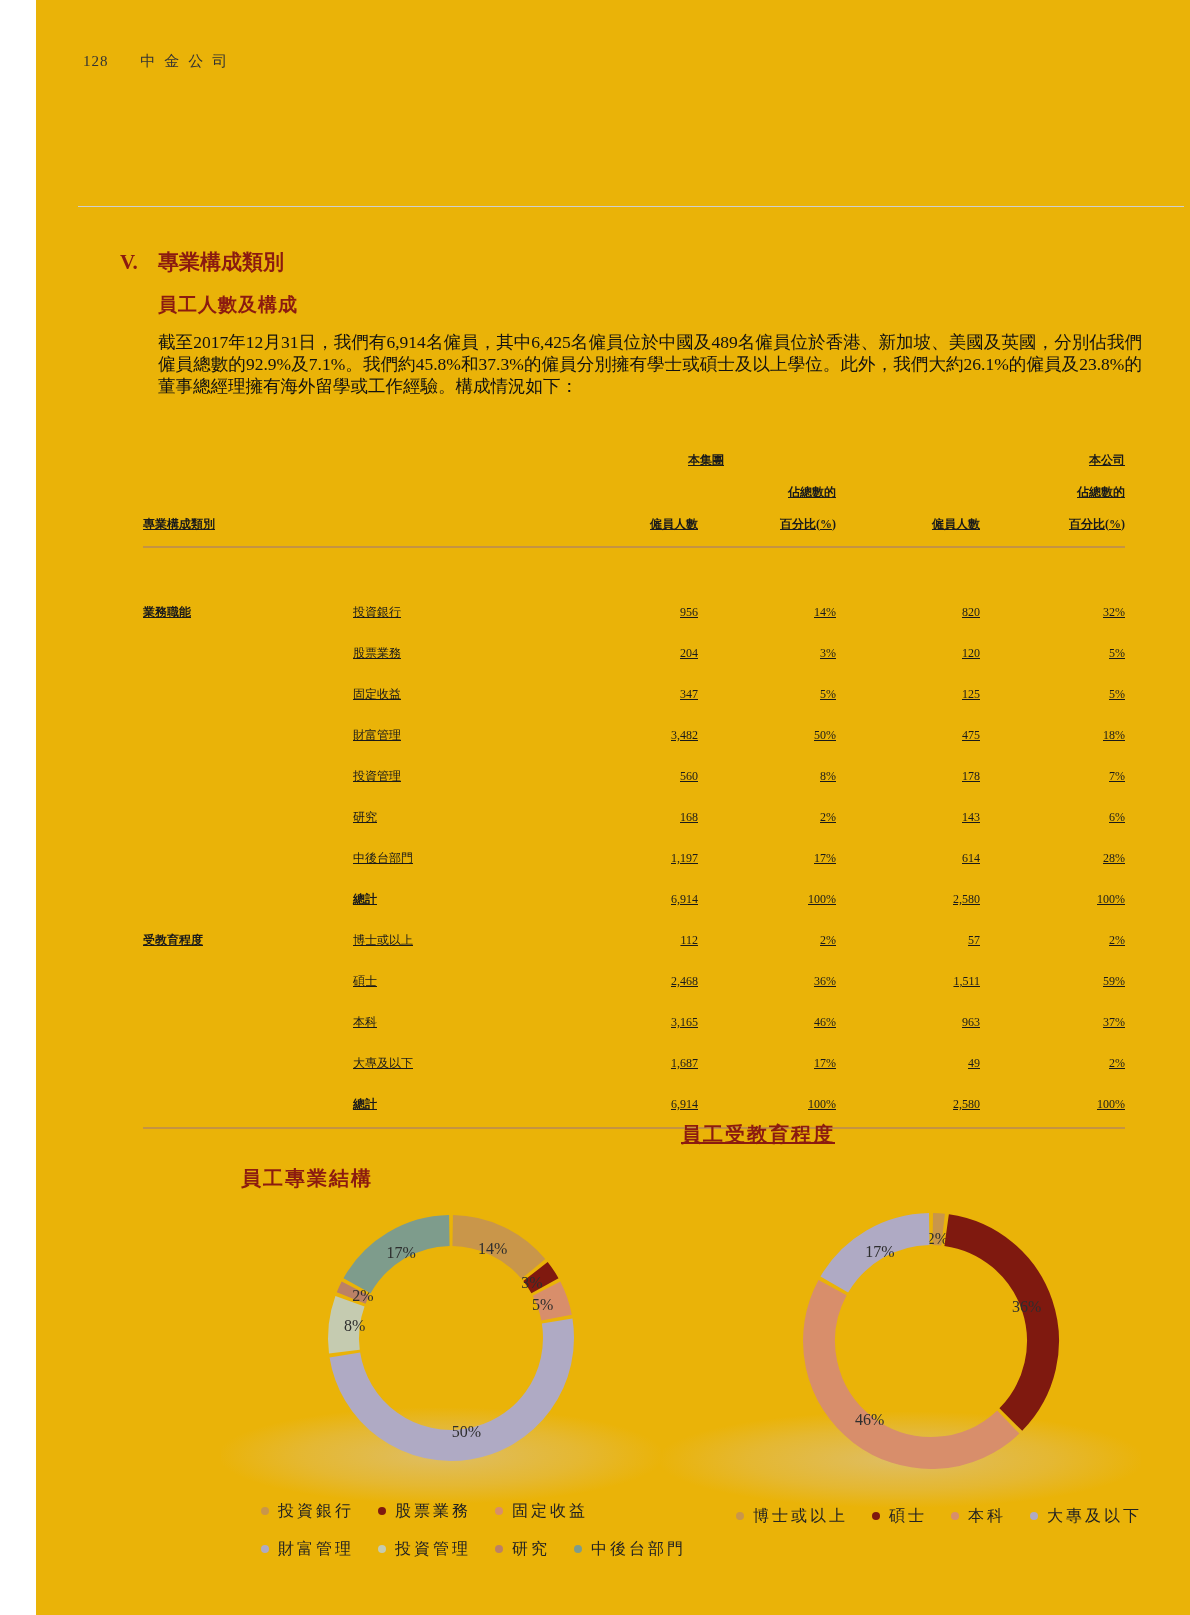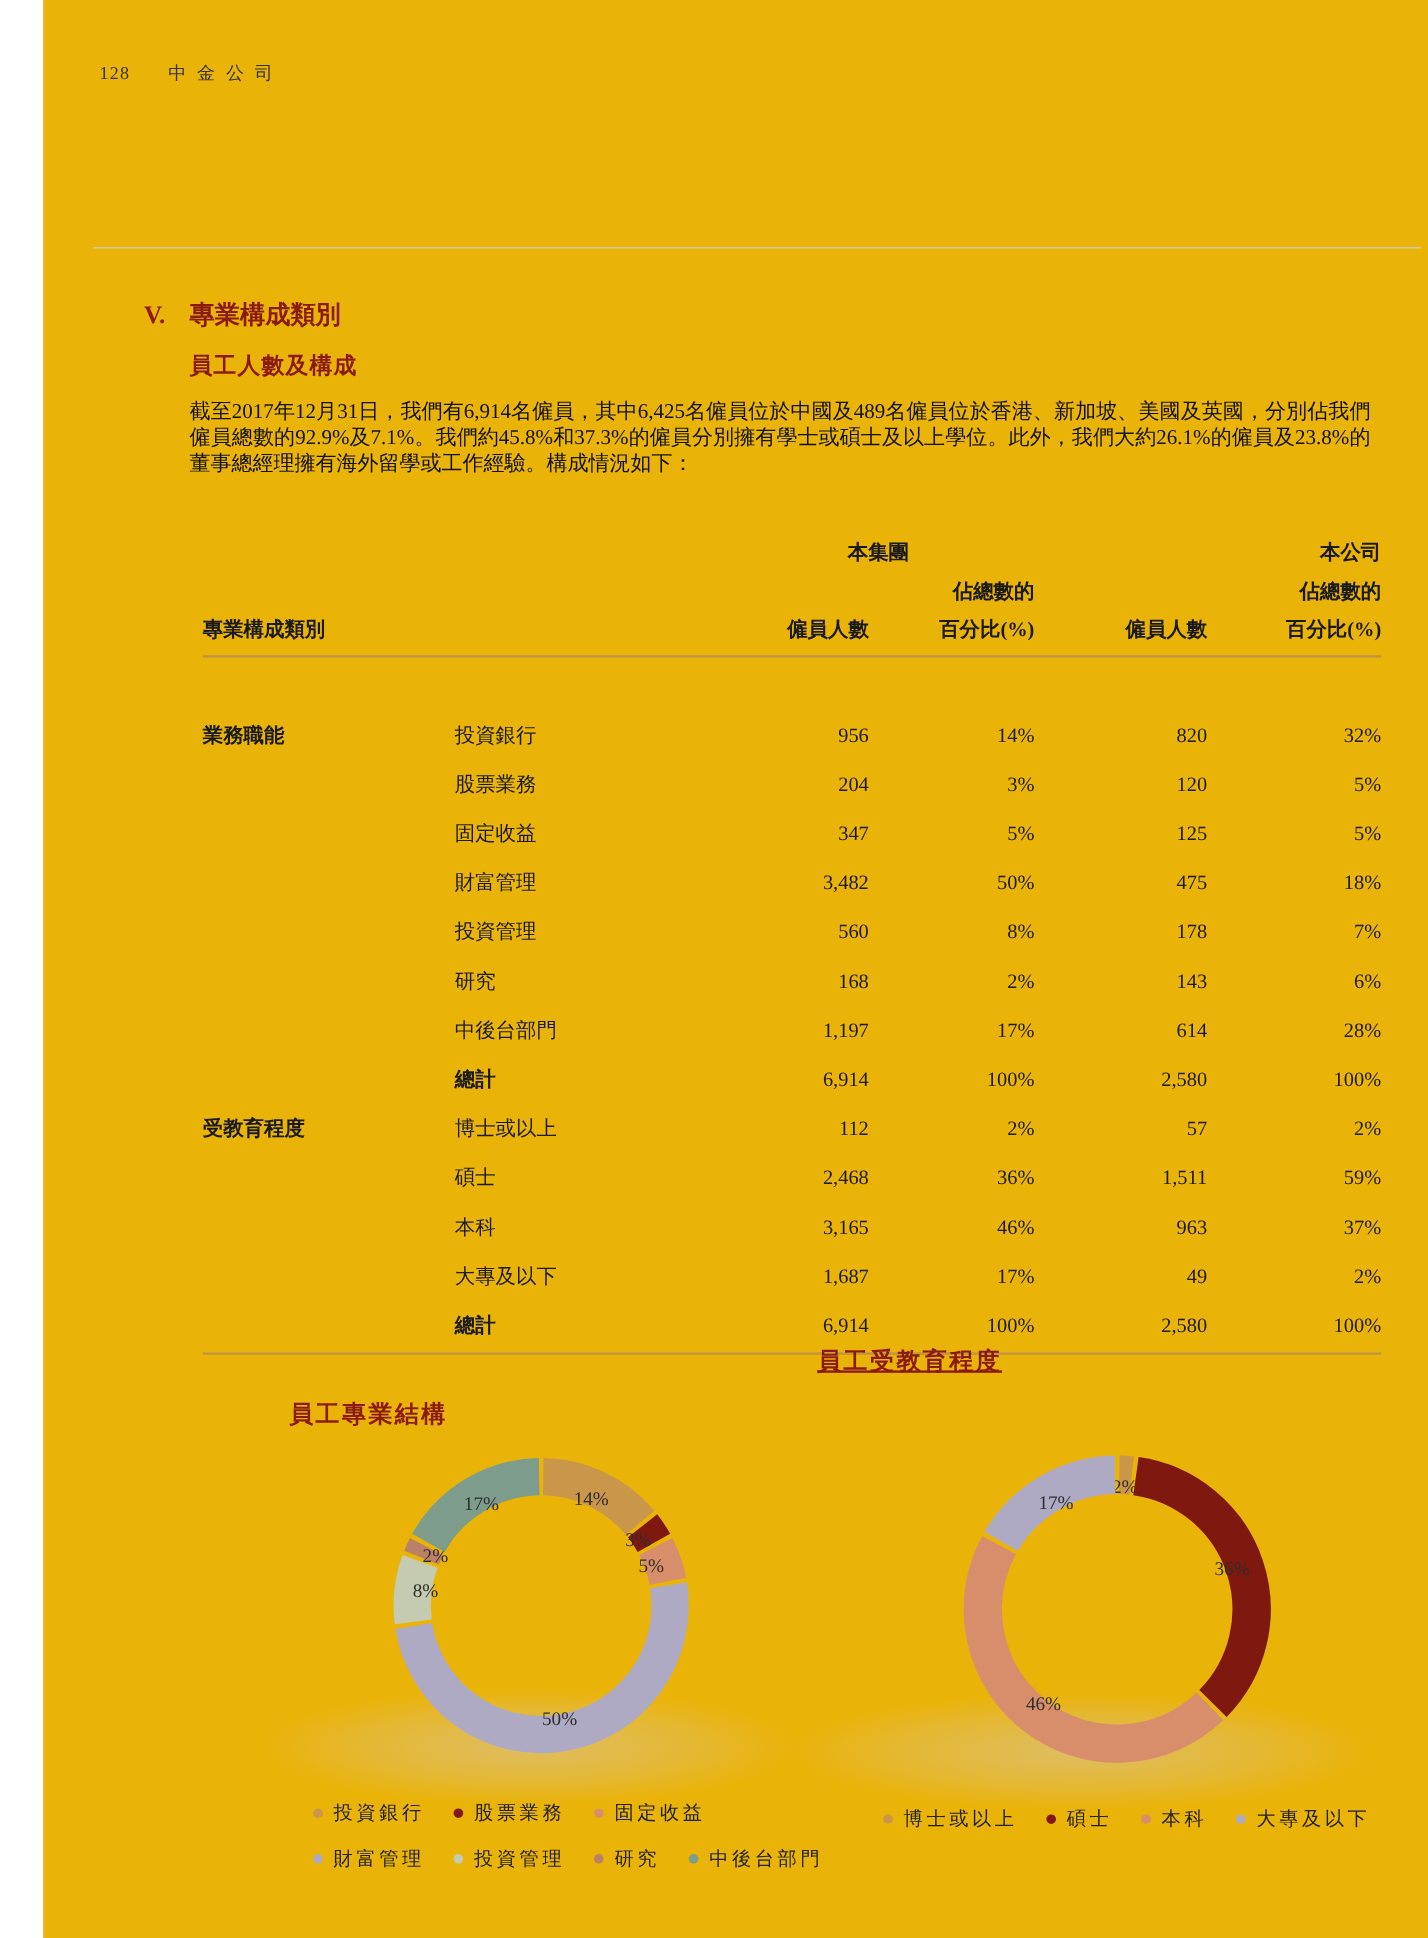--- a/index.html
+++ b/index.html
@@ -22,21 +22,21 @@
   
   .sec{position:absolute; top:248px; left:84px; font-size:21px; font-weight:bold; color:#8B1B10;}
   .sec .numeral{display:inline-block; width:38px;}
   .subsec{position:absolute; top:292px; left:122px; margin:0; font-size:19px; font-weight:bold; color:#8B1B10; letter-spacing:1px;}
   
   .para{
     position:absolute; top:331px; left:122px; width:984px; margin:0;
     font-size:17.5px; line-height:22px; text-align:justify; color:#111;
   }
   
-  .tbl{position:absolute; top:444px; left:133px; width:982px; font-size:17px;}
+  .tbl{position:absolute; top:444px; left:107px; width:982px; font-size:12px;text-decoration:underline;}
   .t-row{display:grid; grid-template-columns:210px 135px 210px 138px 144px 145px; align-items:center;}
   .t-head .t-row{height:32px;}
   .cell{white-space:nowrap;}
   .num{text-align:right;}
   .b{font-weight:bold;}
   .span34{grid-column:3/5; text-align:center; padding-left:88px; font-weight:bold;}
   .span56{grid-column:5/7; text-align:right; padding-left:18px; font-weight:bold;}
   .gold-rule{height:2px; background:#C49343; margin-top:6px;}
   .gold-rule.bottom{margin-top:2px;}
   .t-body{padding-top:44px;}

